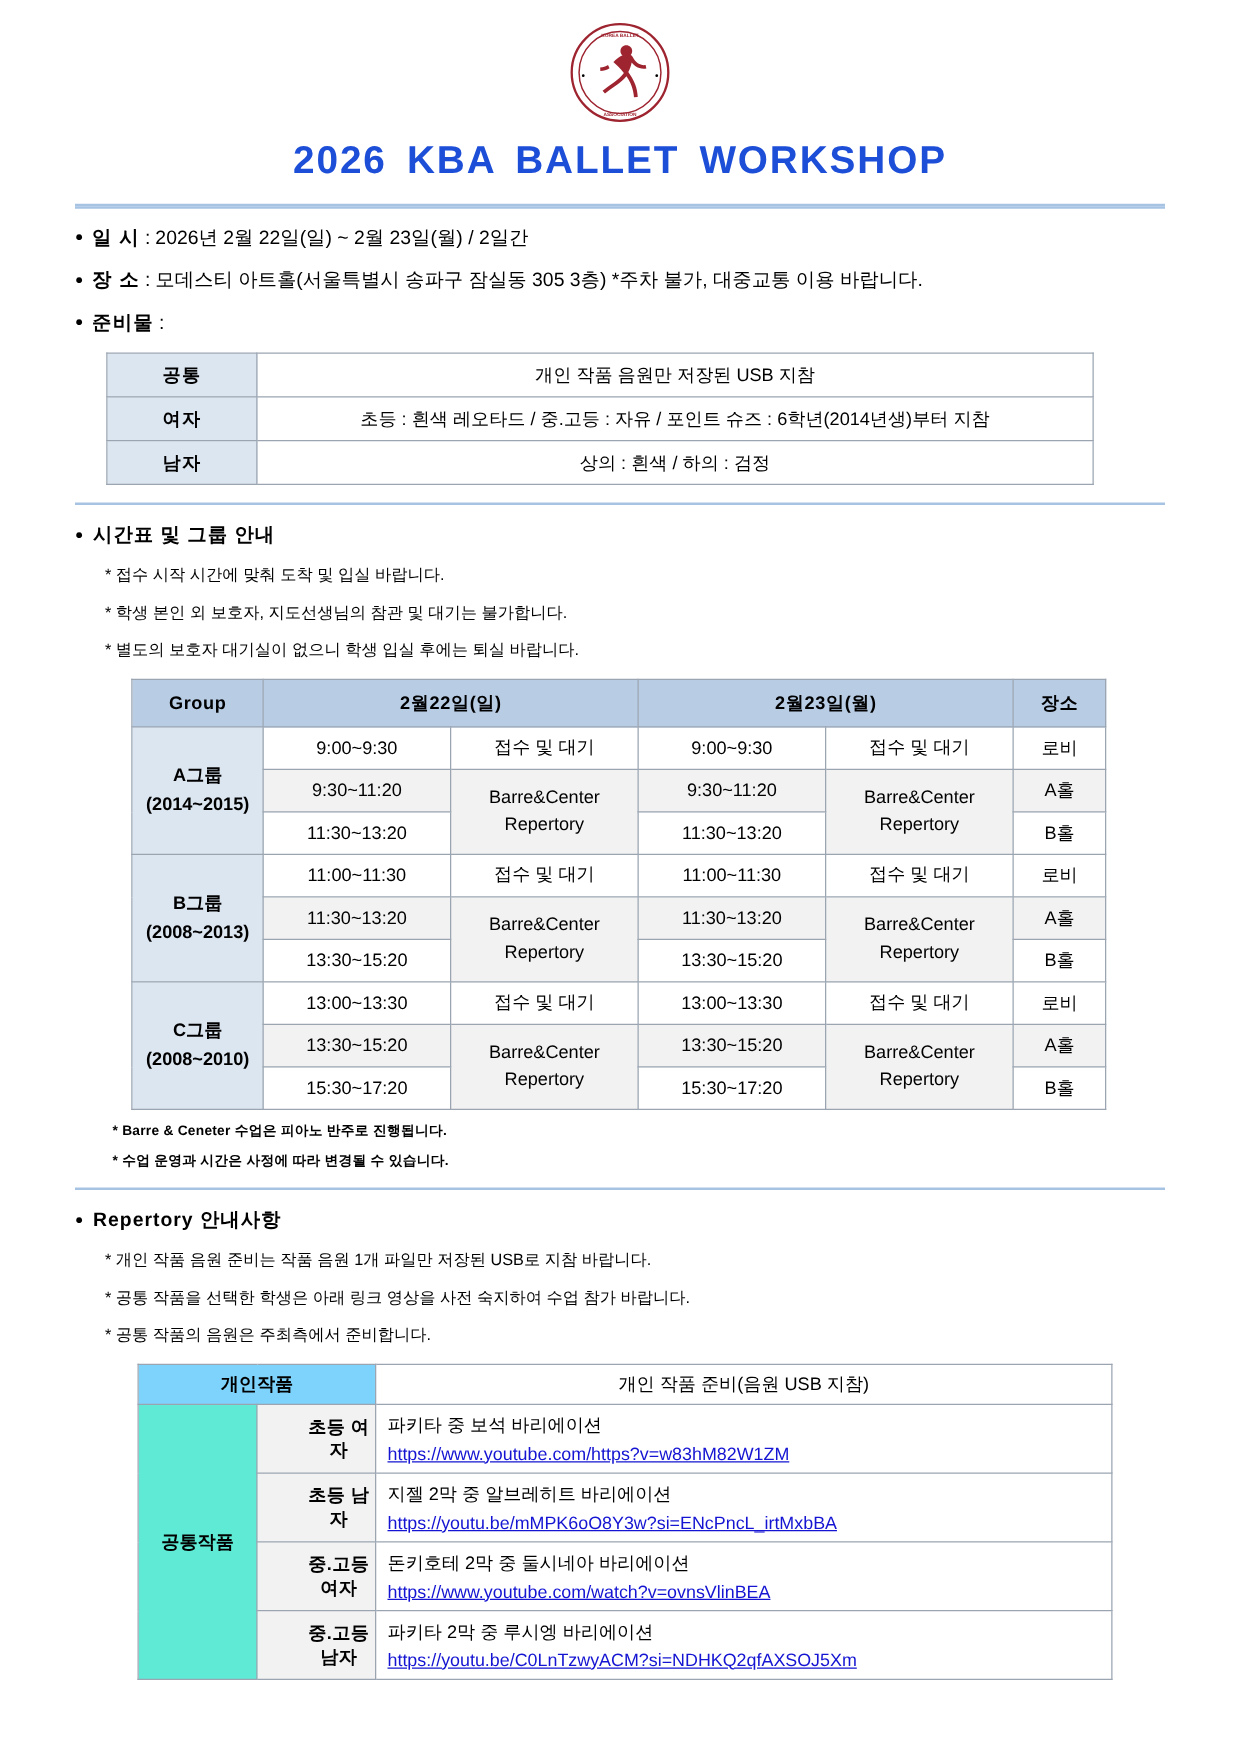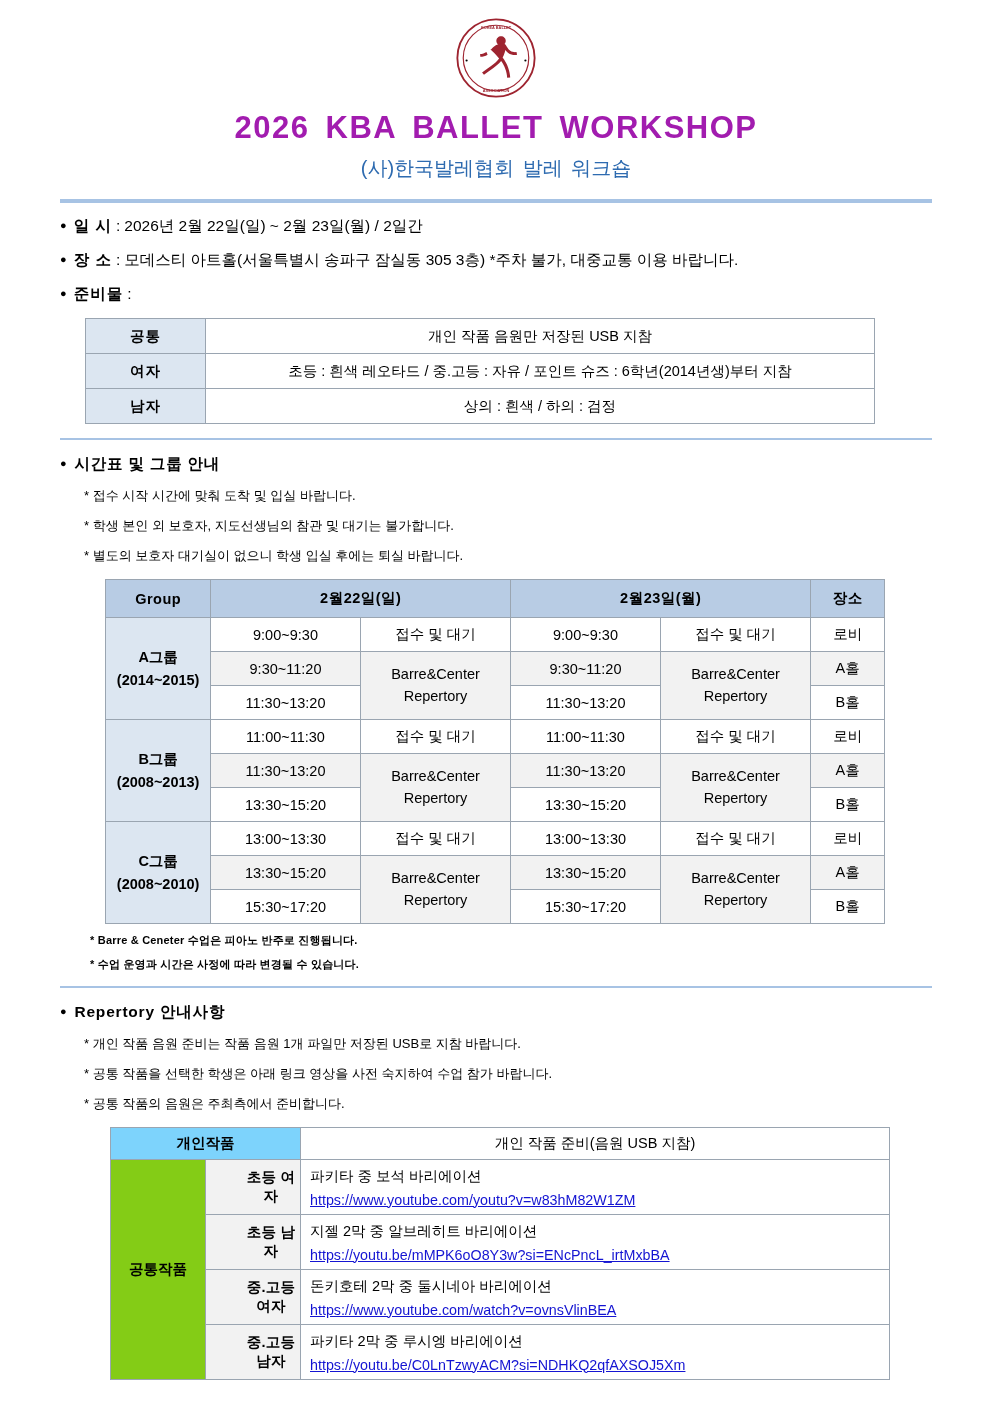--- a/index.html
+++ b/index.html
@@ -21,21 +21,21 @@
     display: flex; justify-content: center;
     padding-top: 16px;
   }
   .logo {
     width: 84px; height: 84px;
   }
   .title {
     text-align: center;
     font-size: 31px;
     font-weight: bold;
-    color: #a21caf;
+    color: #1d4ed8;
     letter-spacing: 1.5px;
     margin-top: 10px;
     word-spacing: 6px;
   }
   .subtitle {
     text-align: center;
     font-size: 20px;
     color: #2e6bb0;
     margin-top: 9px;
     word-spacing: 3px;
@@ -137,21 +137,21 @@
     width: 780px; margin: 14px 0 0 50px;
   }
   .rep-table th {
     background: #7dd3fc; height: 32px;
     font-weight: bold; text-align: center;
   }
   .rep-table th.rep-head-right {
     background: #ffffff; font-weight: normal;
   }
   .rep-table .rep-common {
-    background: #84cc16; width: 95px;
+    background: #5eead4; width: 95px;
     font-weight: bold; text-align: center;
   }
   .rep-table .rep-cat {
     background: #f2f2f2; width: 95px;
     font-weight: bold; text-align: center;
     letter-spacing: 0.3px;
     padding-left: 36px;
   }
   .rep-table .rep-body {
     padding: 6px 0 6px 9px; height: 55px;
@@ -184,21 +184,20 @@
       <g fill="#9e2430" font-family="Liberation Sans, sans-serif" font-size="4.6" font-weight="bold">
         <text x="50" y="16" text-anchor="middle">KOREA BALLET</text>
         <text x="50" y="91" text-anchor="middle">ASSOCIATION</text>
       </g>
       <circle cx="15" cy="53" r="1.3"></circle>
       <circle cx="85" cy="53" r="1.3"></circle>
     </svg>
   </div>
 
   <div class="title">2026 KBA BALLET WORKSHOP</div>
-  <div class="subtitle">(사)한국발레협회 발레 워크숍</div>
 
   <div class="rule-double"></div>
 
   <div class="bullet-line">
     <span class="bullet-dot">●</span>
     <span class="bullet-label">일 시</span>
     <span class="bullet-sep">:</span>
     <span class="bullet-value">2026년 2월 22일(일) ~ 2월 23일(월) / 2일간</span>
   </div>
 
@@ -368,21 +367,21 @@
         <th colspan="2">개인작품</th>
         <th class="rep-head-right">개인 작품 준비(음원 USB 지참)</th>
       </tr>
     </thead>
     <tbody>
       <tr>
         <td class="rep-common" rowspan="4">공통작품</td>
         <td class="rep-cat">초등 여자</td>
         <td class="rep-body">
           <div class="rep-title">파키타 중 보석 바리에이션</div>
-          <a class="rep-link" href="#">https://www.youtube.com/youtu?v=w83hM82W1ZM</a>
+          <a class="rep-link" href="#">https://www.youtube.com/https?v=w83hM82W1ZM</a>
         </td>
       </tr>
       <tr>
         <td class="rep-cat">초등 남자</td>
         <td class="rep-body">
           <div class="rep-title">지젤 2막 중 알브레히트 바리에이션</div>
           <a class="rep-link" href="#">https://youtu.be/mMPK6oO8Y3w?si=ENcPncL_irtMxbBA</a>
         </td>
       </tr>
       <tr>

